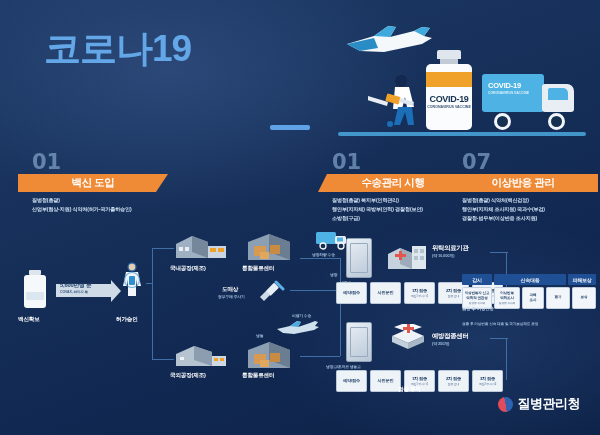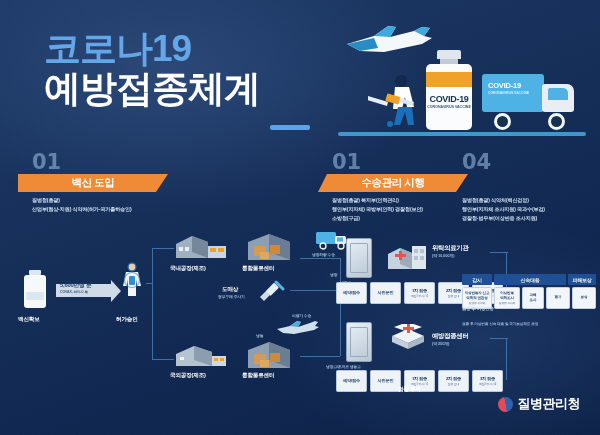--- a/index.html
+++ b/index.html
@@ -117,21 +117,20 @@
   .logo .txt { font-size:13px; font-weight:bold; color:#ffffff; letter-spacing:-.5px; }
 </style>
 </head>
 <body>
 
 <div id="root">
   <div class="noise"></div>
 
   <div class="title-wrap">
     <div class="t1">코로나19</div>
-    <div class="t2">예방접종체계</div>
   </div>
   <div class="t-underline"></div>
 
   <div class="hero">
     <div class="ground"></div>
 
     <svg class="plane" viewBox="0 0 92 34">
       <path d="M3 20 L30 12 L44 2 L52 3 L46 13 L70 7 L78 3 L86 4 L80 12 L88 14 L78 20 L40 28 L16 27 Z" fill="#f4f8fb"></path>
       <path d="M30 12 L44 2 L52 3 L46 13 Z" fill="#3fa9dd"></path>
       <path d="M70 7 L78 3 L86 4 L80 12 Z" fill="#3fa9dd"></path>
@@ -182,21 +181,24 @@
     <div class="step" style="left:318px">
       <div class="num">01</div>
       <div class="banner cut-lr">
         <span>수송관리 시행</span>
       </div>
       <div class="agency" style="white-space:pre-line">질병청(총괄) 복지부(인력관리)
 행안부(지자체) 국방부(인력) 경찰청(보안)
 소방청(구급)</div>
     </div>
     <div class="step" style="left:448px">
-      <div class="num">04</div>
+      <div class="num">07</div>
+      <div class="banner cut-l">
+        <span>이상반응 관리</span>
+      </div>
       <div class="agency" style="white-space:pre-line">질병청(총괄) 식약처(백신검정)
 행안부(지자체 조사지원) 국과수(부검)
 경찰청·법무부(이상반응 조사지원)</div>
     </div>
   </div>
 
   <div class="flow">
 
     <div class="vialSm" style="left:24px; top:42px;">
       <div class="c"></div>

